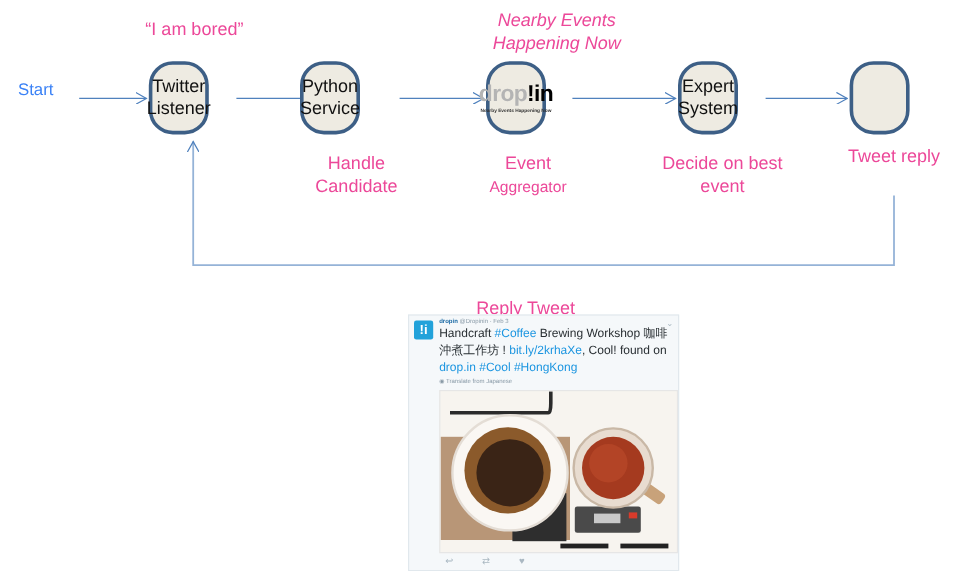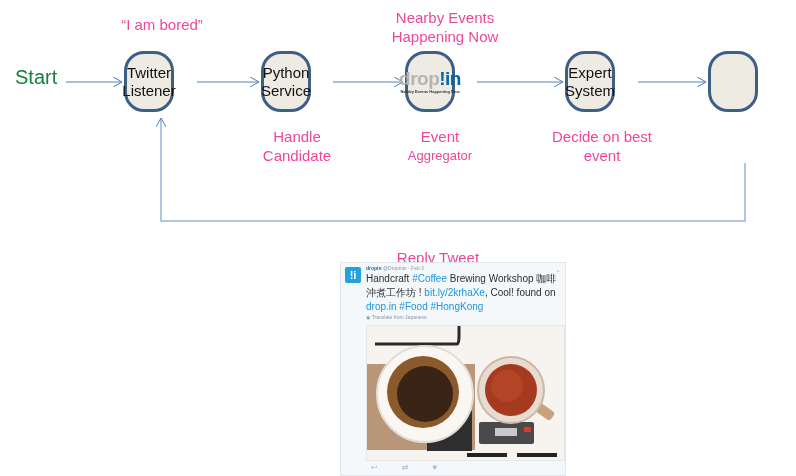--- a/index.html
+++ b/index.html
@@ -4,24 +4,24 @@
 <style>
   html, body { margin:0; padding:0; background:#ffffff; }
   body { width:796px; height:476px; position:relative; overflow:hidden;
          font-family:"Liberation Sans", sans-serif; color:#111; }
   .box { position:absolute; width:50px; height:61px; background:#eeebe2;
          border:3px solid #3d5f86; border-radius:20px; box-sizing:border-box;
          display:flex; align-items:center; justify-content:center; text-align:center;
          font-size:15px; line-height:18px; color:#111; }
   .lbl { position:absolute; text-align:center; font-size:15px; line-height:19px; color:#ec4899; white-space:nowrap; }
   svg.lines { position:absolute; left:0; top:0; }
-  .start { position:absolute; left:15px; top:66px; font-size:20px; color:#15803d; }
+  .start { position:absolute; left:15px; top:66px; font-size:14px; color:#3b82f6; }
   .dropin-logo { display:flex; flex-direction:column; align-items:center; }
   .dropin-word { font-family:"Liberation Sans", sans-serif; font-size:19px; font-weight:bold; letter-spacing:-0.5px; color:#b4b4b4; line-height:20px; }
-  .dropin-word .hl { color:#0369a1; }
+  .dropin-word .hl { color:#000000; }
   .dropin-sub { font-size:4px; color:#333; font-weight:bold; line-height:5px; }
   
   .tweet { position:absolute; left:340px; top:262px; width:226px; height:214px; background:#f5f8fa; border:1px solid #e1e8ed; box-sizing:border-box; }
   .tw-avatar { position:absolute; left:4px; top:4px; width:16px; height:16px; background:#22a2da; color:#fff; font-weight:bold; font-size:11px; display:flex; align-items:center; justify-content:center; border-radius:2px; }
   .tw-meta { position:absolute; left:25px; top:2px; font-size:5px; color:#8899a6; white-space:nowrap; }
   .tw-meta .nm { color:#1b6aa5; font-weight:bold; }
   .tw-text { position:absolute; left:25px; top:9px; width:198px; font-size:10px; line-height:14px; color:#292f33; }
   .tw-text .tag { color:#1b95e0; }
   .tw-translate { position:absolute; left:25px; top:51px; font-size:5px; color:#8899a6; }
   .tw-chev { position:absolute; right:4px; top:3px; font-size:7px; color:#aab8c2; }
@@ -41,32 +41,32 @@
   <line x1="197" y1="82" x2="259" y2="82" stroke="#4f81bd" stroke-width="1.2" marker-end="url(#arr)"></line>
   <line x1="333" y1="82" x2="403" y2="82" stroke="#4f81bd" stroke-width="1.2" marker-end="url(#arr)"></line>
   <line x1="477" y1="82" x2="563" y2="82" stroke="#4f81bd" stroke-width="1.2" marker-end="url(#arr)"></line>
   <line x1="638" y1="82" x2="706" y2="82" stroke="#4f81bd" stroke-width="1.2" marker-end="url(#arr)"></line>
   <polyline points="745,163 745,221 161,221 161,118" fill="none" stroke="#95b3d7" stroke-width="1.5" marker-end="url(#arr)"></polyline>
 </svg>
 
 <div class="start">Start</div>
 
 <div class="lbl" style="left:112px; top:15px; width:100px;">“I am bored”</div>
-<div class="lbl" style="left:375px; top:8px; width:140px;">
+<div class="lbl" style="left:394px; top:8px; width:140px;font-style:italic;">
   <div>Nearby Events</div>
   <div>Happening Now</div>
 </div>
 
 <div class="box" style="left:124px; top:51px;">
   <div>
     <div>Twitter</div>
     <div>Listener</div>
   </div>
 </div>
-<div class="box" style="left:261px; top:51px;text-align:center;">
+<div class="box" style="left:250px; top:51px;text-align:center;">
   <div>
     <div>Python</div>
     <div>Service</div>
   </div>
 </div>
 <div class="box" style="left:405px; top:51px;">
   <div class="dropin-logo">
     <div class="dropin-word"><span>drop</span><span class="hl">!in</span></div>
     <div class="dropin-sub">Nearby Events Happening Now</div>
   </div>
@@ -85,34 +85,35 @@
 </div>
 <div class="lbl" style="left:390px; top:127px; width:100px;">
   <div>Event</div>
   <div style="font-size:13px;">Aggregator</div>
 </div>
 <div class="lbl" style="left:537px; top:127px; width:130px;">
   <div>Decide on best</div>
   <div>event</div>
 </div>
 <div class="lbl" style="left:695px; top:121px; width:100px;">
+  <div>Tweet reply</div>
 </div>
 
 <div class="lbl" style="left:388px; top:232px; width:100px;margin-top:16px;">Reply Tweet</div>
 
 <div class="tweet">
   <div class="tw-avatar">!i</div>
   <div class="tw-meta">
     <span class="nm">dropin</span>
     <span>@Dropinin</span>
     <span> · </span>
     <span>Feb 3</span>
   </div>
   <div class="tw-chev">⌄</div>
-  <div class="tw-text" id="tw-text"><span>Handcraft </span><span class="tag">#Coffee</span><span> Brewing Workshop 咖啡沖煮工作坊 ! </span><span class="tag">bit.ly/2krhaXe</span><span>, Cool! found on </span><span class="tag">drop.in</span><span> </span><span class="tag">#Food</span><span>  </span><span class="tag">#HongKong</span></div>
+  <div class="tw-text" id="tw-text"><span>Handcraft </span><span class="tag">#Coffee</span><span> Brewing Workshop 咖啡沖煮工作坊 ! </span><span class="tag">bit.ly/2krhaXe</span><span>, Cool! found on </span><span class="tag">drop.in</span><span> </span><span class="tag">#Cool</span><span>  </span><span class="tag">#HongKong</span></div>
   <div class="tw-translate">
     <span>◉</span>
     <span>Translate from Japanese</span>
   </div>
   <div class="tw-photo">
     <svg width="197" height="134">
       <rect x="0" y="0" width="197" height="134" fill="#f7f4ef"></rect>
       <path d="M8,18 L90,18 Q92,18 92,10 L92,0" fill="none" stroke="#2b2b2b" stroke-width="3"></path>
       <rect x="0" y="38" width="108" height="86" fill="#b89677"></rect>
       <rect x="60" y="85" width="45" height="40" fill="#2e2e2e"></rect>

